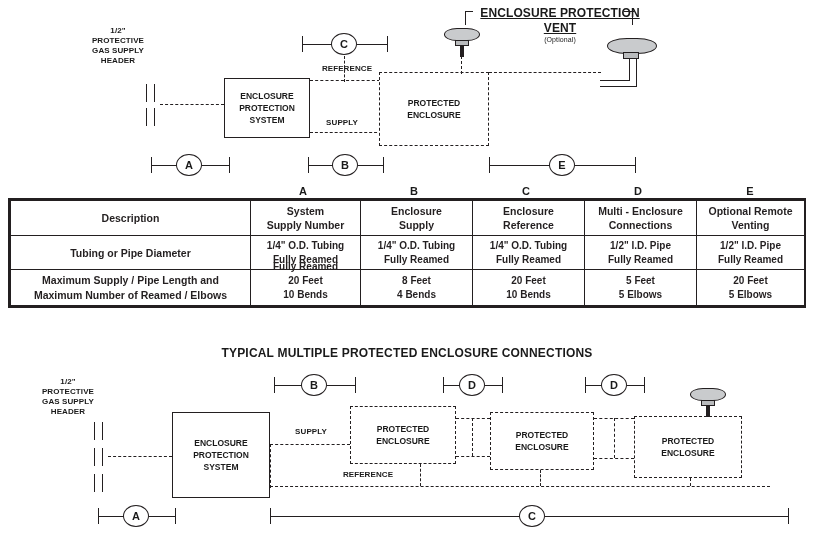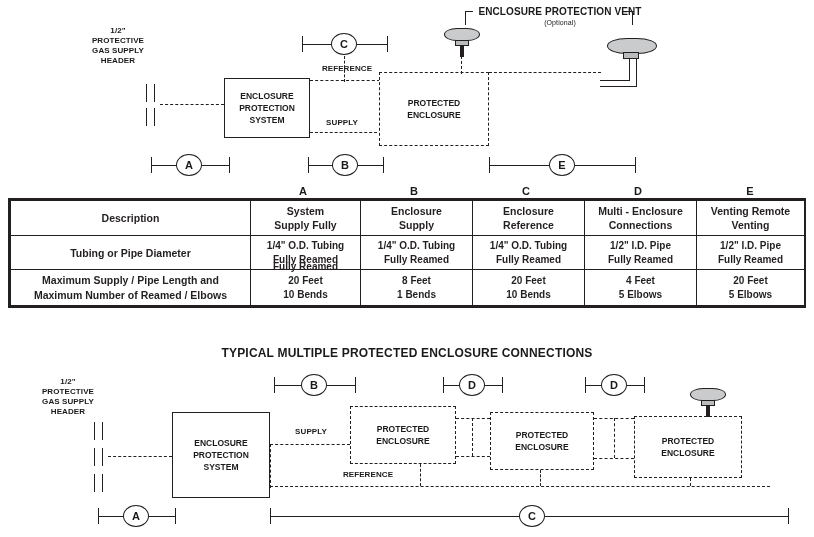--- a/index.html
+++ b/index.html
@@ -155,21 +155,21 @@
   </div>
 
   <div class="abs" style="left:440px;top:28px;width:44px;height:30px;">
     <div class="abs" style="left:4px;top:0;width:36px;height:13px;background:#c9cbcd;border:1.5px solid #231f20;border-radius:18px/9px;box-sizing:border-box;"></div>
     <div class="abs" style="left:15px;top:12px;width:14px;height:6px;background:#b9bbbd;border:1.5px solid #231f20;box-sizing:border-box;"></div>
     <div class="abs" style="left:20px;top:17px;width:4px;height:12px;background:#231f20;"></div>
   </div>
   <div class="abs vdash" style="left:461px;top:56px;height:18px;"></div>
 
   <div class="abs" style="left:470px;top:6px;width:180px;">
-    <div class="lbl" style="font-size:10px;">ENCLOSURE PROTECTION VENT</div>
+    <div class="lbl" style="font-size:12px;text-decoration:underline;">ENCLOSURE PROTECTION VENT</div>
     <div class="lbl small-note" style="font-size:7px;font-weight:normal;">(Optional)</div>
   </div>
   <div class="abs hline" style="left:469px;top:11px;width:0px;"></div>
   <div class="abs hline" style="left:465px;top:11px;width:8px;"></div>
   <div class="abs vline" style="left:465px;top:11px;height:14px;"></div>
   <div class="abs vline" style="left:632px;top:11px;height:14px;"></div>
   <div class="abs hline" style="left:624px;top:11px;width:10px;"></div>
 
   <div class="abs" style="left:607px;top:38px;width:52px;height:34px;">
     <div class="abs" style="left:0;top:0;width:50px;height:16px;background:#c9cbcd;border:1.5px solid #231f20;border-radius:25px/10px;box-sizing:border-box;"></div>
@@ -217,36 +217,36 @@
       <col style="width:112px;">
       <col style="width:108px;">
     </colgroup>
     <tbody>
       <tr>
         <td class="hdr">
           <div>Description</div>
         </td>
         <td class="hdr">
           <div>System</div>
-          <div>Supply Fully</div>
+          <div>Supply Number</div>
         </td>
         <td class="hdr">
           <div>Enclosure</div>
           <div>Supply</div>
         </td>
         <td class="hdr">
           <div>Enclosure</div>
           <div>Reference</div>
         </td>
         <td class="hdr">
           <div>Multi - Enclosure</div>
           <div>Connections</div>
         </td>
         <td class="hdr">
-          <div>Venting Remote</div>
+          <div>Optional Remote</div>
           <div>Venting</div>
         </td>
       </tr>
 
       <tr>
         <td class="desc">
           <div>Tubing or Pipe Diameter</div>
         </td>
         <td>
           <div>1/4" O.D. Tubing</div>
@@ -275,28 +275,28 @@
           <div>Maximum Supply / Pipe Length and</div>
           <div>Maximum Number of Reamed / Elbows</div>
         </td>
         <td style="position:relative;">
           <div style="position:absolute;left:0;right:0;top:-10px;">Fully Reamed</div>
           <div>20 Feet</div>
           <div>10 Bends</div>
         </td>
         <td>
           <div>8 Feet</div>
-          <div>1 Bends</div>
+          <div>4 Bends</div>
         </td>
         <td>
           <div>20 Feet</div>
           <div>10 Bends</div>
         </td>
         <td>
-          <div>4 Feet</div>
+          <div>5 Feet</div>
           <div>5 Elbows</div>
         </td>
         <td>
           <div>20 Feet</div>
           <div>5 Elbows</div>
         </td>
       </tr>
     </tbody>
   </table>
 </div>

